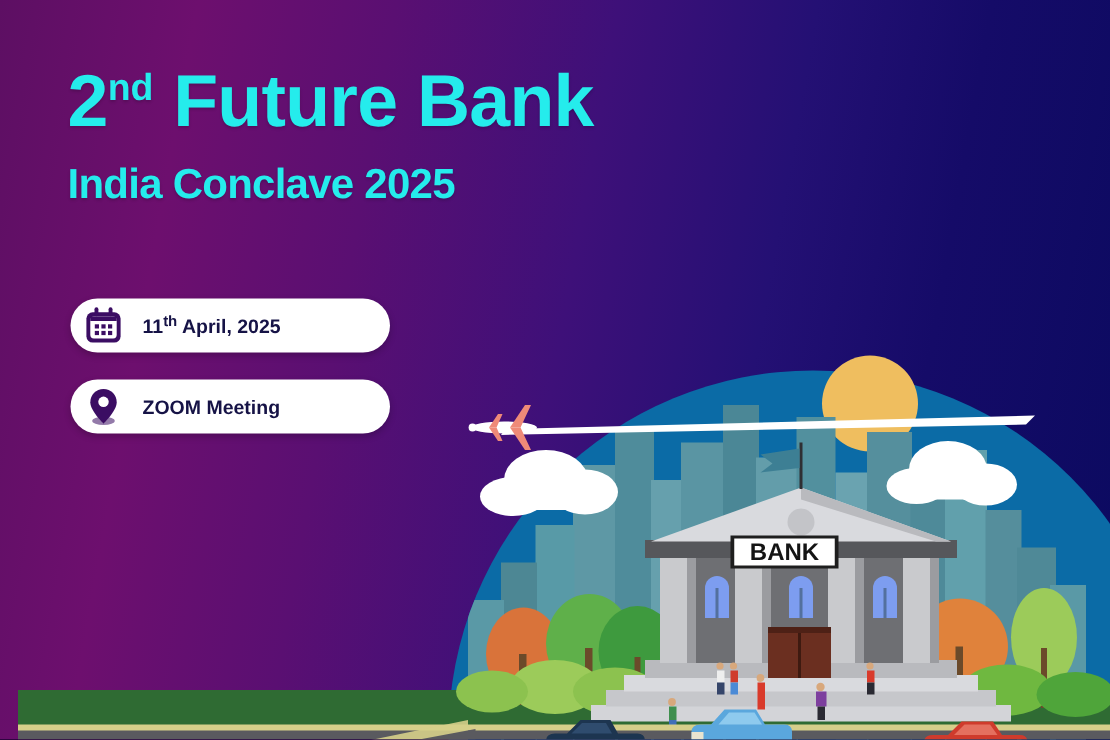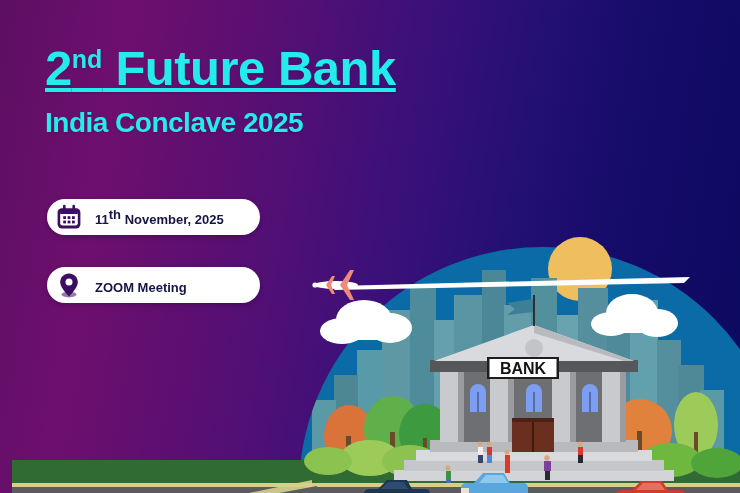--- a/index.html
+++ b/index.html
@@ -18,42 +18,42 @@
 
   
   .headline{
     position:absolute;left:45px;top:44px;
     color:#25ecec;
     font-weight:bold;
     letter-spacing:-0.5px;
     line-height:1.0;
     text-shadow:0 1px 2px rgba(0,0,0,.18);
   }
-  .line1{font-size:49px;white-space:nowrap;text-decoration:underline;}
+  .line1{font-size:49px;white-space:nowrap;}
   .line2{font-size:28px;white-space:nowrap;margin-top:16px;}
   .ord{font-size:25px;vertical-align:super;line-height:0;letter-spacing:0;}
 
   
   .pills{position:absolute;left:47px;top:199px;}
   .pill{
     display:flex;align-items:center;
     background:#ffffff;
     border-radius:22px;
     height:36px;
     padding:0 26px 0 9px;
     box-shadow:0 2px 5px rgba(0,0,0,.22);
     width:max-content;
     min-width:178px;
   }
-  .pill + .pill{margin-top:32px;}
+  .pill + .pill{margin-top:18px;}
   .pill-ico{width:26px;height:26px;flex:0 0 26px;margin-right:13px;display:block;}
   .pill-txt{
     color:#161346;font-size:13px;font-weight:bold;white-space:nowrap;
   }
-  .pill-txt sup{font-size:13px;}
+  .pill-txt sup{font-size:10px;}
 </style>
 </head>
 <body>
 
 <div class="banner">
 
   <div class="art">
   <svg viewBox="0 0 740 493" xmlns="http://www.w3.org/2000/svg">
     <defs>
       <clipPath id="clipAll">
@@ -273,21 +273,21 @@
         <rect x="7" y="0.8" width="2.6" height="6" rx="1.3" fill="#3b0d63"></rect>
         <rect x="16.4" y="0.8" width="2.6" height="6" rx="1.3" fill="#3b0d63"></rect>
         <rect x="4.2" y="7" width="17.6" height="3" fill="#3b0d63"></rect>
         <rect x="7.2" y="12.2" width="2.8" height="2.8" fill="#3b0d63"></rect>
         <rect x="11.6" y="12.2" width="2.8" height="2.8" fill="#3b0d63"></rect>
         <rect x="16" y="12.2" width="2.8" height="2.8" fill="#3b0d63"></rect>
         <rect x="7.2" y="16.6" width="2.8" height="2.8" fill="#3b0d63"></rect>
         <rect x="11.6" y="16.6" width="2.8" height="2.8" fill="#3b0d63"></rect>
         <rect x="16" y="16.6" width="2.8" height="2.8" fill="#3b0d63"></rect>
       </svg>
-      <span class="pill-txt"><span>11</span><sup>th</sup><span> November, 2025</span></span>
+      <span class="pill-txt"><span>11</span><sup>th</sup><span> April, 2025</span></span>
     </div>
 
     <div class="pill">
       <svg class="pill-ico" viewBox="0 0 26 26">
         <ellipse cx="13" cy="22.6" rx="7.6" ry="2.8" fill="#3b0d63" opacity="0.55"></ellipse>
         <path d="M13 1.4 C8.1 1.4 4.2 5.3 4.2 10.2 C4.2 16 13 24.4 13 24.4 C13 24.4 21.8 16 21.8 10.2 C21.8 5.3 17.9 1.4 13 1.4 Z" fill="#3b0d63"></path>
         <circle cx="13" cy="9.9" r="3.5" fill="#ffffff"></circle>
       </svg>
       <span class="pill-txt"><span>ZOOM Meeting</span><sup></sup><span></span></span>
     </div>

